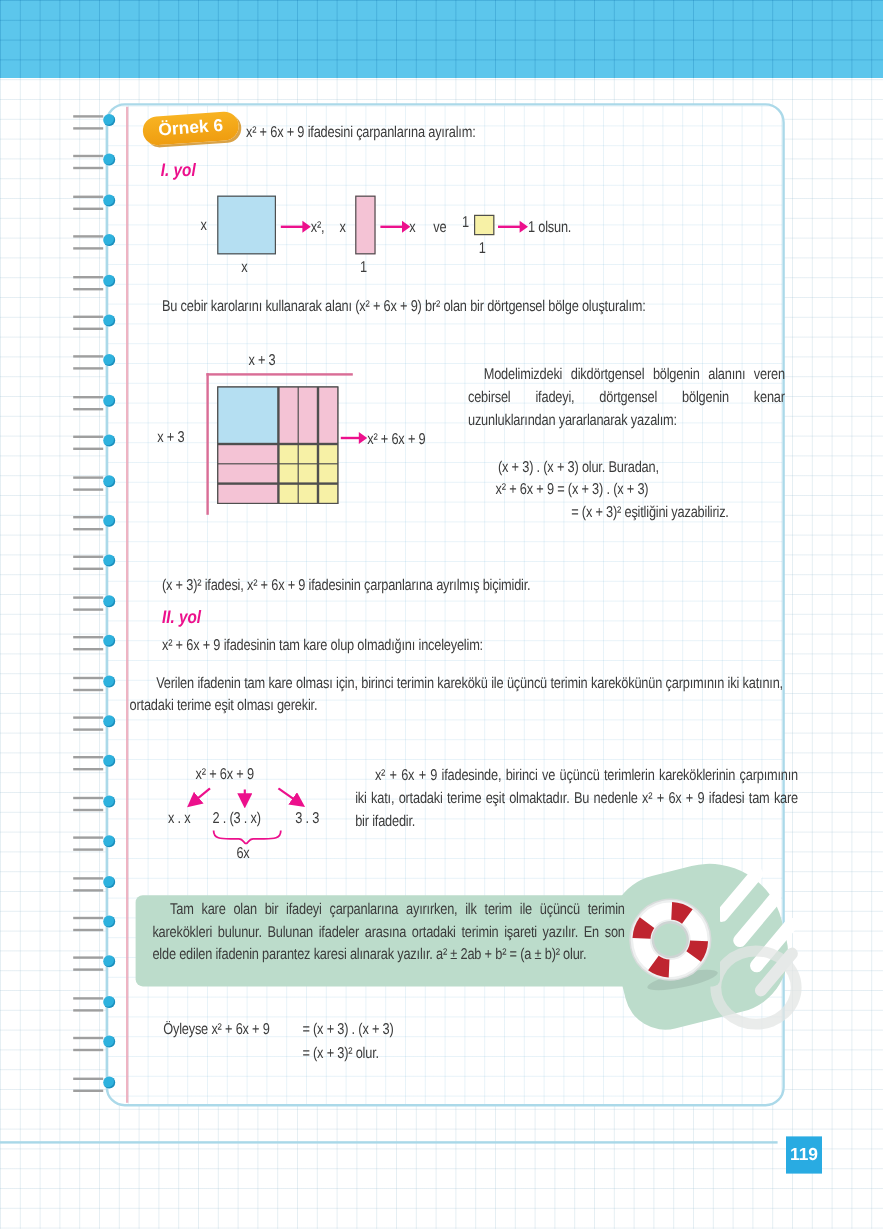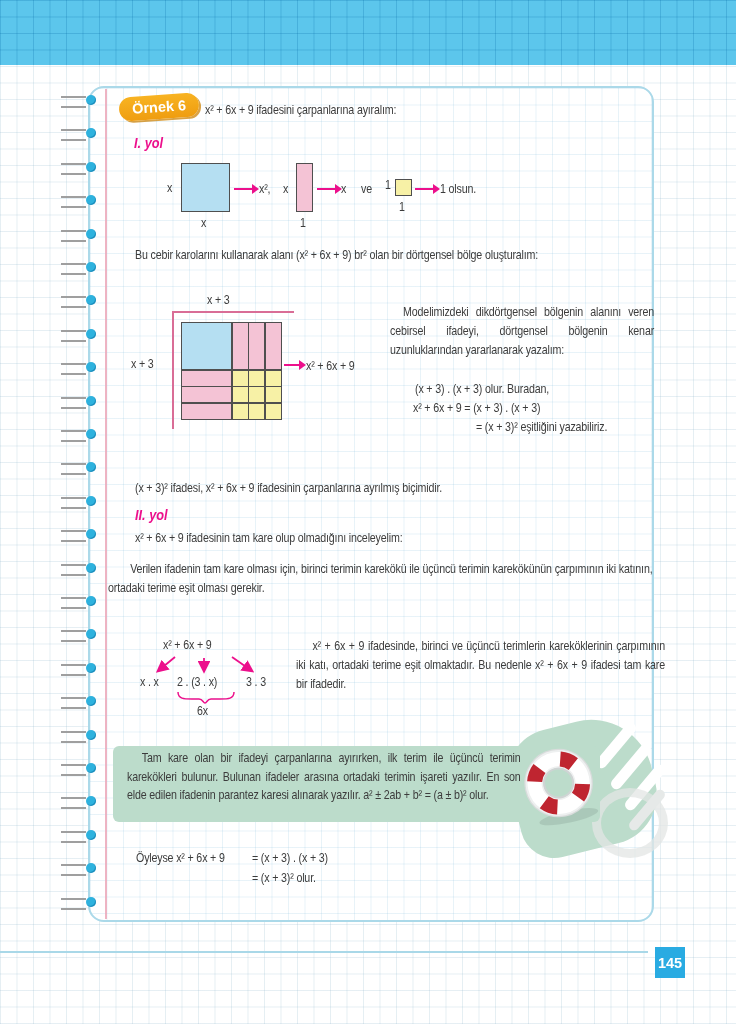--- a/index.html
+++ b/index.html
@@ -285,13 +285,13 @@
   <circle cx="43" cy="41" r="24" fill="none" stroke="#ffffff" stroke-width="14"></circle>
   <circle cx="43" cy="41" r="24" fill="none" stroke="#bf2530" stroke-width="15" stroke-dasharray="14 23.7" stroke-dashoffset="-6"></circle>
   <circle cx="43" cy="41" r="14.5" fill="none" stroke="#cfd4d4" stroke-width="2"></circle>
 </svg>
 
 <div class="txt" style="left:136px;top:850px">Öyleyse x² + 6x + 9</div>
 <div class="txt" style="left:252px;top:850px">= (x + 3) . (x + 3)</div>
 <div class="txt" style="left:252px;top:870px">= (x + 3)² olur.</div>
 
 <div class="rule"></div>
-<div class="pagenum">145</div>
+<div class="pagenum">119</div>
 
 </body></html>

